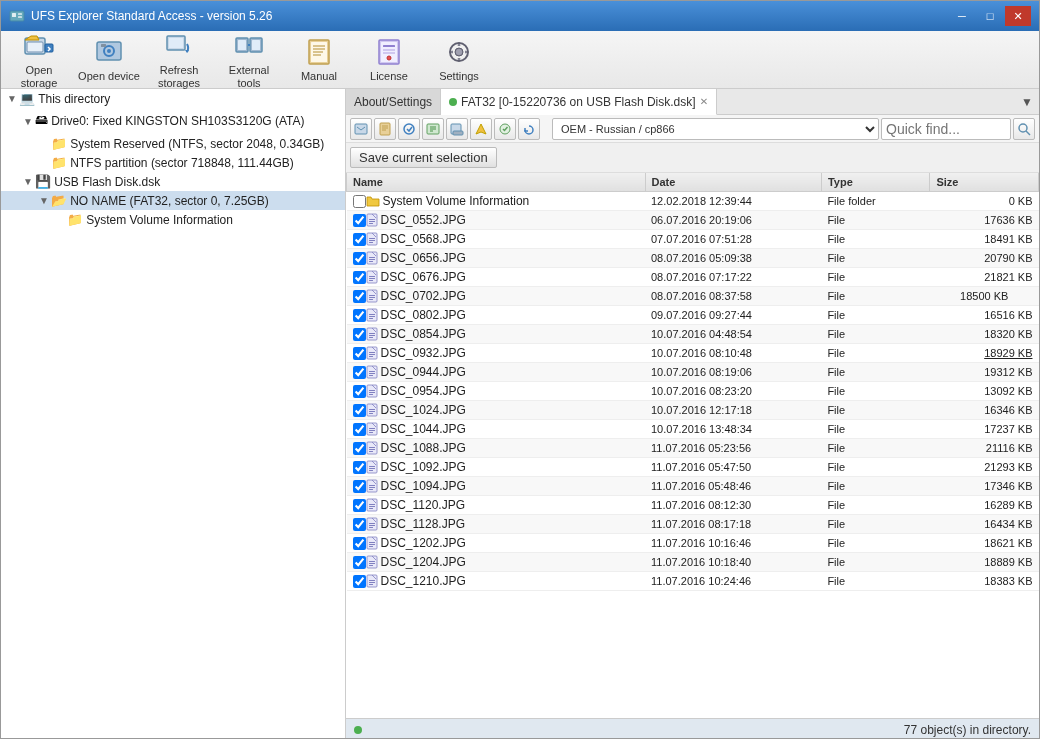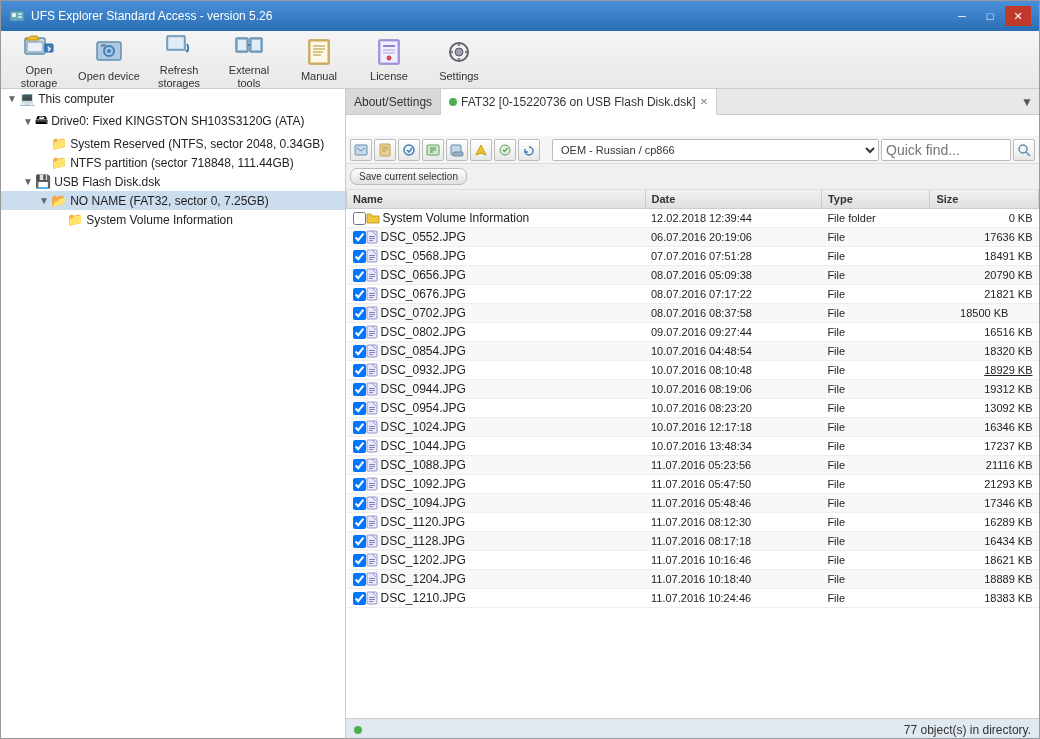--- a/index.html
+++ b/index.html
@@ -85,21 +85,20 @@
     .tab-close { color: #888; font-size: 10px; cursor: pointer; }
     .tab-dot { width: 8px; height: 8px; border-radius: 50%; background: #4caf50; display: inline-block; }
     .tab-dropdown { margin-left: auto; padding: 0 6px; cursor: pointer; color: #555; display: flex; align-items: center; }
 
     
     .file-toolbar {
       display: flex; align-items: center;
       padding: 2px 4px; gap: 2px;
       background: #f5f5f5; border-bottom: 1px solid #ddd;
       height: 28px;
-      margin-top: 21px;
     }
     .ft-btn {
       width: 22px; height: 22px; border: 1px solid #bbb; border-radius: 2px;
       background: linear-gradient(to bottom, #fff, #e8e8e8);
       display: flex; align-items: center; justify-content: center;
       cursor: pointer; font-size: 11px; color: #444;
     }
     .encoding-select {
       height: 22px; border: 1px solid #bbb; border-radius: 2px;
       background: white; padding: 0 4px; font-size: 11px; color: #333;
@@ -114,23 +113,23 @@
       width: 22px; height: 22px; border: 1px solid #bbb; border-radius: 2px;
       background: linear-gradient(to bottom, #fff, #e8e8e8);
       cursor: pointer; display: flex; align-items: center; justify-content: center;
     }
 
     
     .save-selection-bar {
       padding: 4px 4px; background: #f0f0f0; border-bottom: 1px solid #ddd;
     }
     .save-sel-btn {
-      padding: 2px 8px; border: 1px solid #bbb; border-radius: 7px;
+      padding: 2px 8px; border: 1px solid #bbb; border-radius: 2px;
       background: linear-gradient(to bottom, #fff, #e0e0e0);
-      cursor: pointer; font-size: 10px; color: #333;
+      cursor: pointer; font-size: 13px; color: #333;
     }
 
     
     .file-list { flex: 1; overflow-y: auto; overflow-x: hidden; }
     .file-list table { width: 100%; border-collapse: collapse; }
     .file-list th {
       background: linear-gradient(to bottom, #f0f0f0, #e0e0e0);
       border: 1px solid #ccc; border-top: none;
       padding: 3px 6px; text-align: left; font-size: 11px; color: #333;
       position: sticky; top: 0; z-index: 1; cursor: pointer; user-select: none;
@@ -275,21 +274,21 @@
   </div>
 </div>
 
 <div class="main">
 
   <div class="left-panel">
     <div id="tree-container">
         <div class="tree-item" style="padding-left: 4px;">
           <span class="tree-toggle">▼</span>
           <span class="tree-icon" style="font-size: 13px;">💻</span>
-          <span class="tree-text">This computer</span>
+          <span class="tree-text">This directory</span>
         </div>
         <div class="tree-item" style="padding-left: 20px;">
           <span class="tree-toggle">▼</span>
           <span class="tree-icon" style="font-size: 13px;">🖴</span>
           <span class="tree-text">Drive0: Fixed KINGSTON SH103S3120G (ATA)</span>
         </div>
         <div class="tree-item" style="padding-left: 36px;">
           <span class="tree-toggle"></span>
           <span class="tree-icon" style="font-size: 13px;">📁</span>
           <span class="tree-text">System Reserved (NTFS, sector 2048, 0.34GB)</span>

